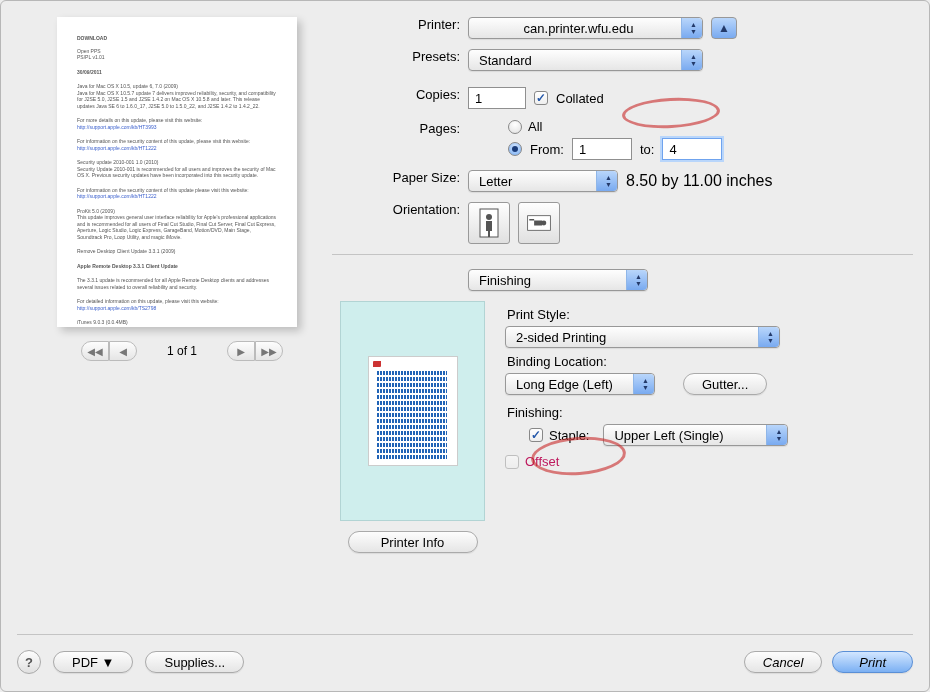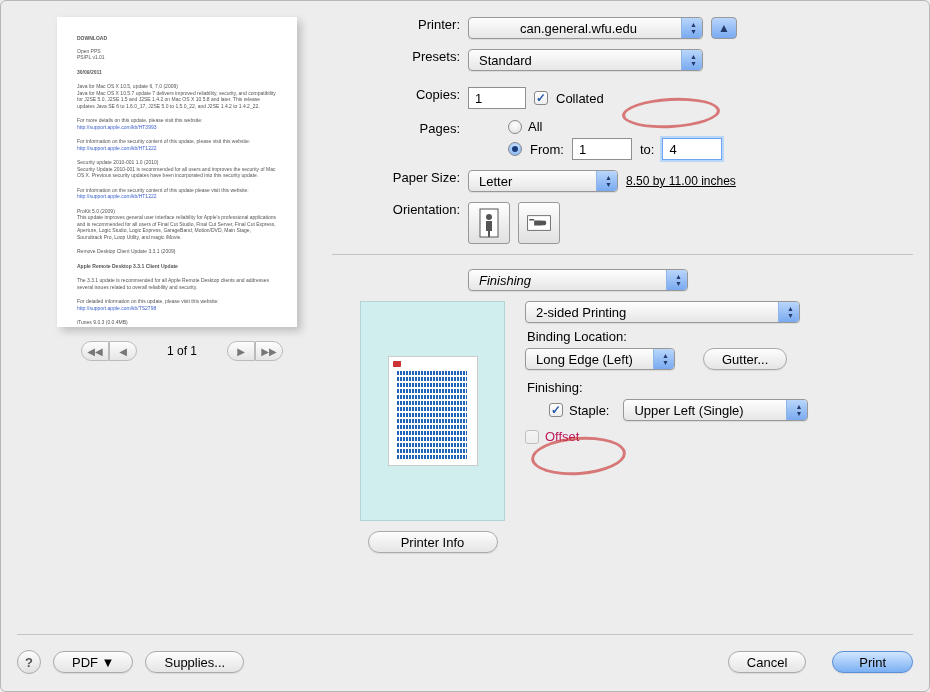--- a/index.html
+++ b/index.html
@@ -266,21 +266,21 @@
         </div>
       </div>
     </div>
 
     <div class="settings-pane">
 
       <div class="form-row">
         <div class="label-col">Printer:</div>
         <div class="ctrl-col">
           <div class="aqua-select wide" style="justify-content:center;">
-            <span>can.general.wfu.edu</span>
+            <span>can.printer.wfu.edu</span>
             <span class="arrows">▲<br>▼</span>
           </div>
           <div class="square-btn">▲</div>
         </div>
       </div>
 
       <div class="form-row">
         <div class="label-col">Presets:</div>
         <div class="ctrl-col">
           <div class="aqua-select wide">
@@ -316,21 +316,21 @@
         </div>
       </div>
 
       <div class="form-row">
         <div class="label-col">Paper Size:</div>
         <div class="ctrl-col">
           <div class="aqua-select mid">
             <span>Letter</span>
             <span class="arrows">▲<br>▼</span>
           </div>
-          <span style="font-size:12px;text-decoration:underline;">8.50 by 11.00 inches</span>
+          <span style="font-size:16px;">8.50 by 11.00 inches</span>
         </div>
       </div>
 
       <div class="form-row">
         <div class="label-col">Orientation:</div>
         <div class="ctrl-col">
           <div class="orient-btn">
             <svg viewBox="0 0 26 32">
                 <rect x="4" y="2" width="18" height="28" fill="#fff" stroke="#555"></rect>
                 <circle cx="13" cy="10" r="3" fill="#555"></circle>
@@ -345,29 +345,29 @@
               </svg>
           </div>
         </div>
       </div>
 
       <hr class="sep">
 
       <div class="form-row">
         <div class="label-col"></div>
         <div class="ctrl-col">
-          <div class="aqua-select" style="width:220px;font-style:italic;">
+          <div class="aqua-select" style="width:180px;">
             <span>Finishing</span>
             <span class="arrows">▲<br>▼</span>
           </div>
         </div>
       </div>
 
       <div class="feature-area">
-        <div class="mini-col" style="margin-left:28px;justify-content:flex-end;">
+        <div class="mini-col" style="margin-left:8px;justify-content:flex-end;">
           <div class="mini-preview">
             <div class="mini-page">
               <div class="dots"></div>
                 <div class="dots"></div>
                 <div class="dots"></div>
                 <div class="dots"></div>
               <div class="dots"></div>
                 <div class="dots"></div>
                 <div class="dots"></div>
                 <div class="dots"></div>
@@ -379,20 +379,21 @@
                 <div class="dots"></div>
                 <div class="dots"></div>
             </div>
           </div>
           <div class="aqua-btn" style="width:130px;">
             <span>Printer Info</span>
           </div>
         </div>
 
         <div class="finishing-col">
+          <span class="field-label">Print Style:</span>
           <div class="aqua-select" style="width:275px;">
             <span>2-sided Printing</span>
             <span class="arrows">▲<br>▼</span>
           </div>
 
           <span class="field-label" style="">Binding Location:</span>
           <div style="display:flex; gap:28px; align-items:center;">
             <div class="aqua-select mid">
               <span>Long Edge (Left)</span>
               <span class="arrows">▲<br>▼</span>
@@ -431,21 +432,21 @@
       <div class="help-btn">
         <span>?</span>
       </div>
       <div class="aqua-btn">
         <span>PDF ▼</span>
       </div>
       <div class="aqua-btn">
         <span>Supplies...</span>
       </div>
     </div>
-    <div style="display:flex; gap:26px;">
+    <div style="display:flex; gap:10px;font-style:italic;">
       <div class="aqua-btn">
         <span>Cancel</span>
       </div>
       <div class="aqua-btn primary" style="padding:0 26px;">
         <span>Print</span>
       </div>
     </div>
   </div>
 </div>
 

